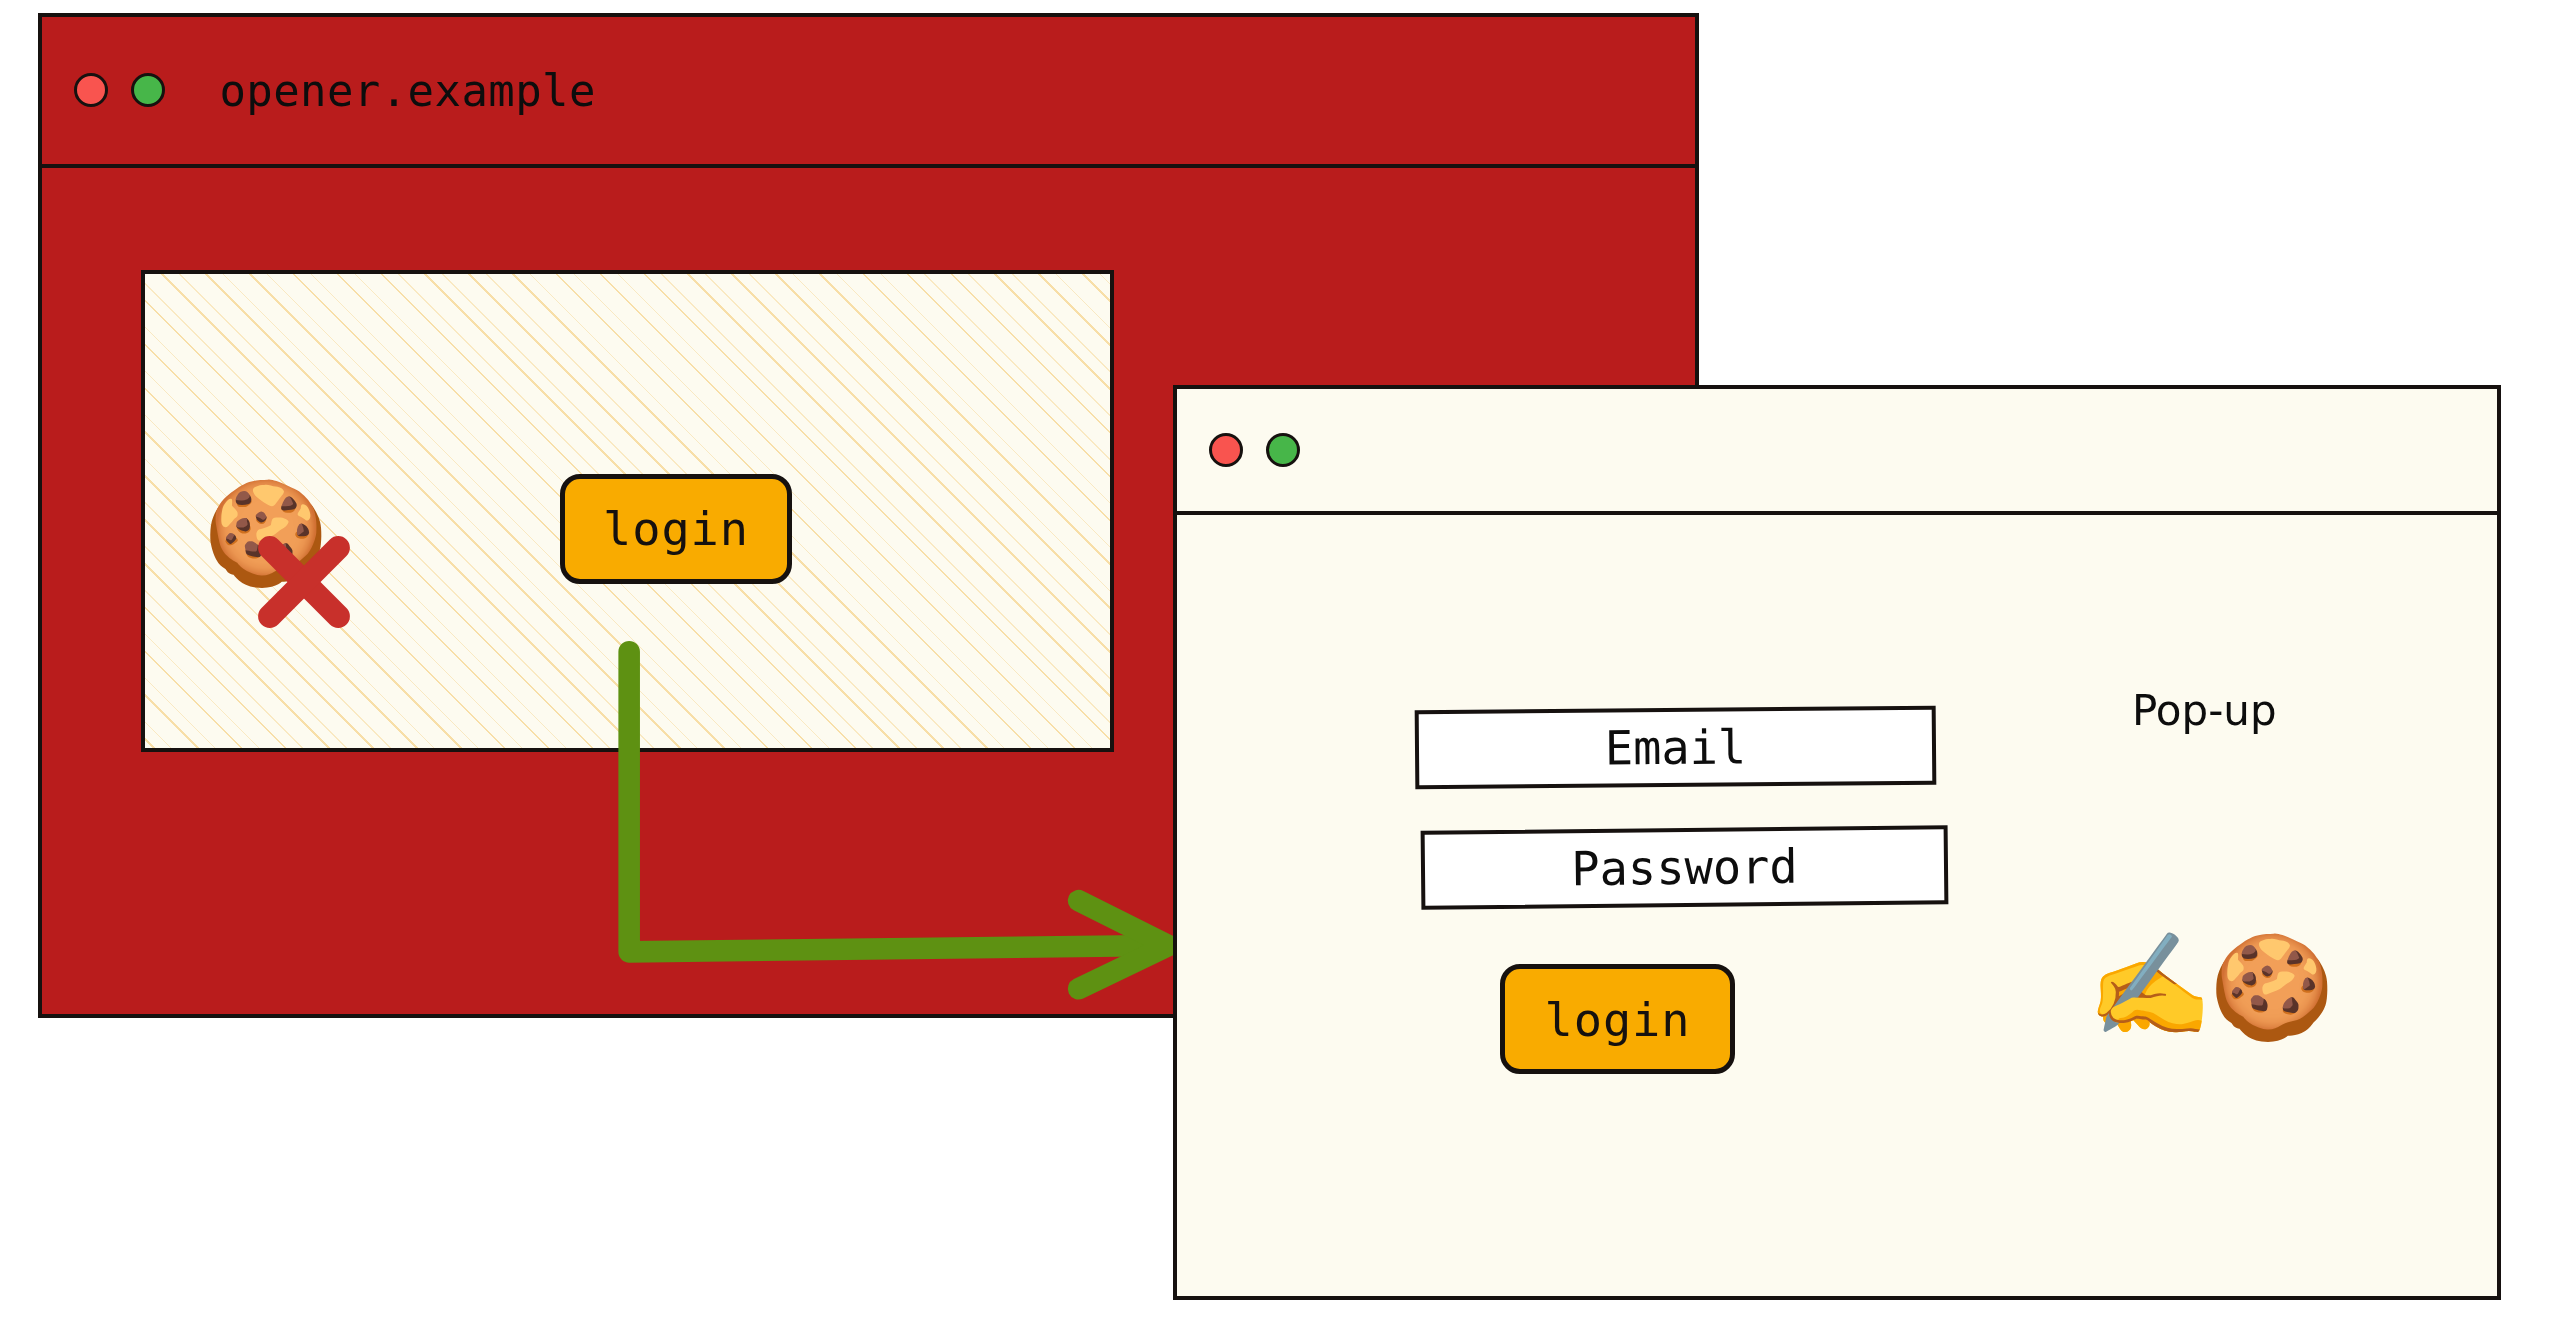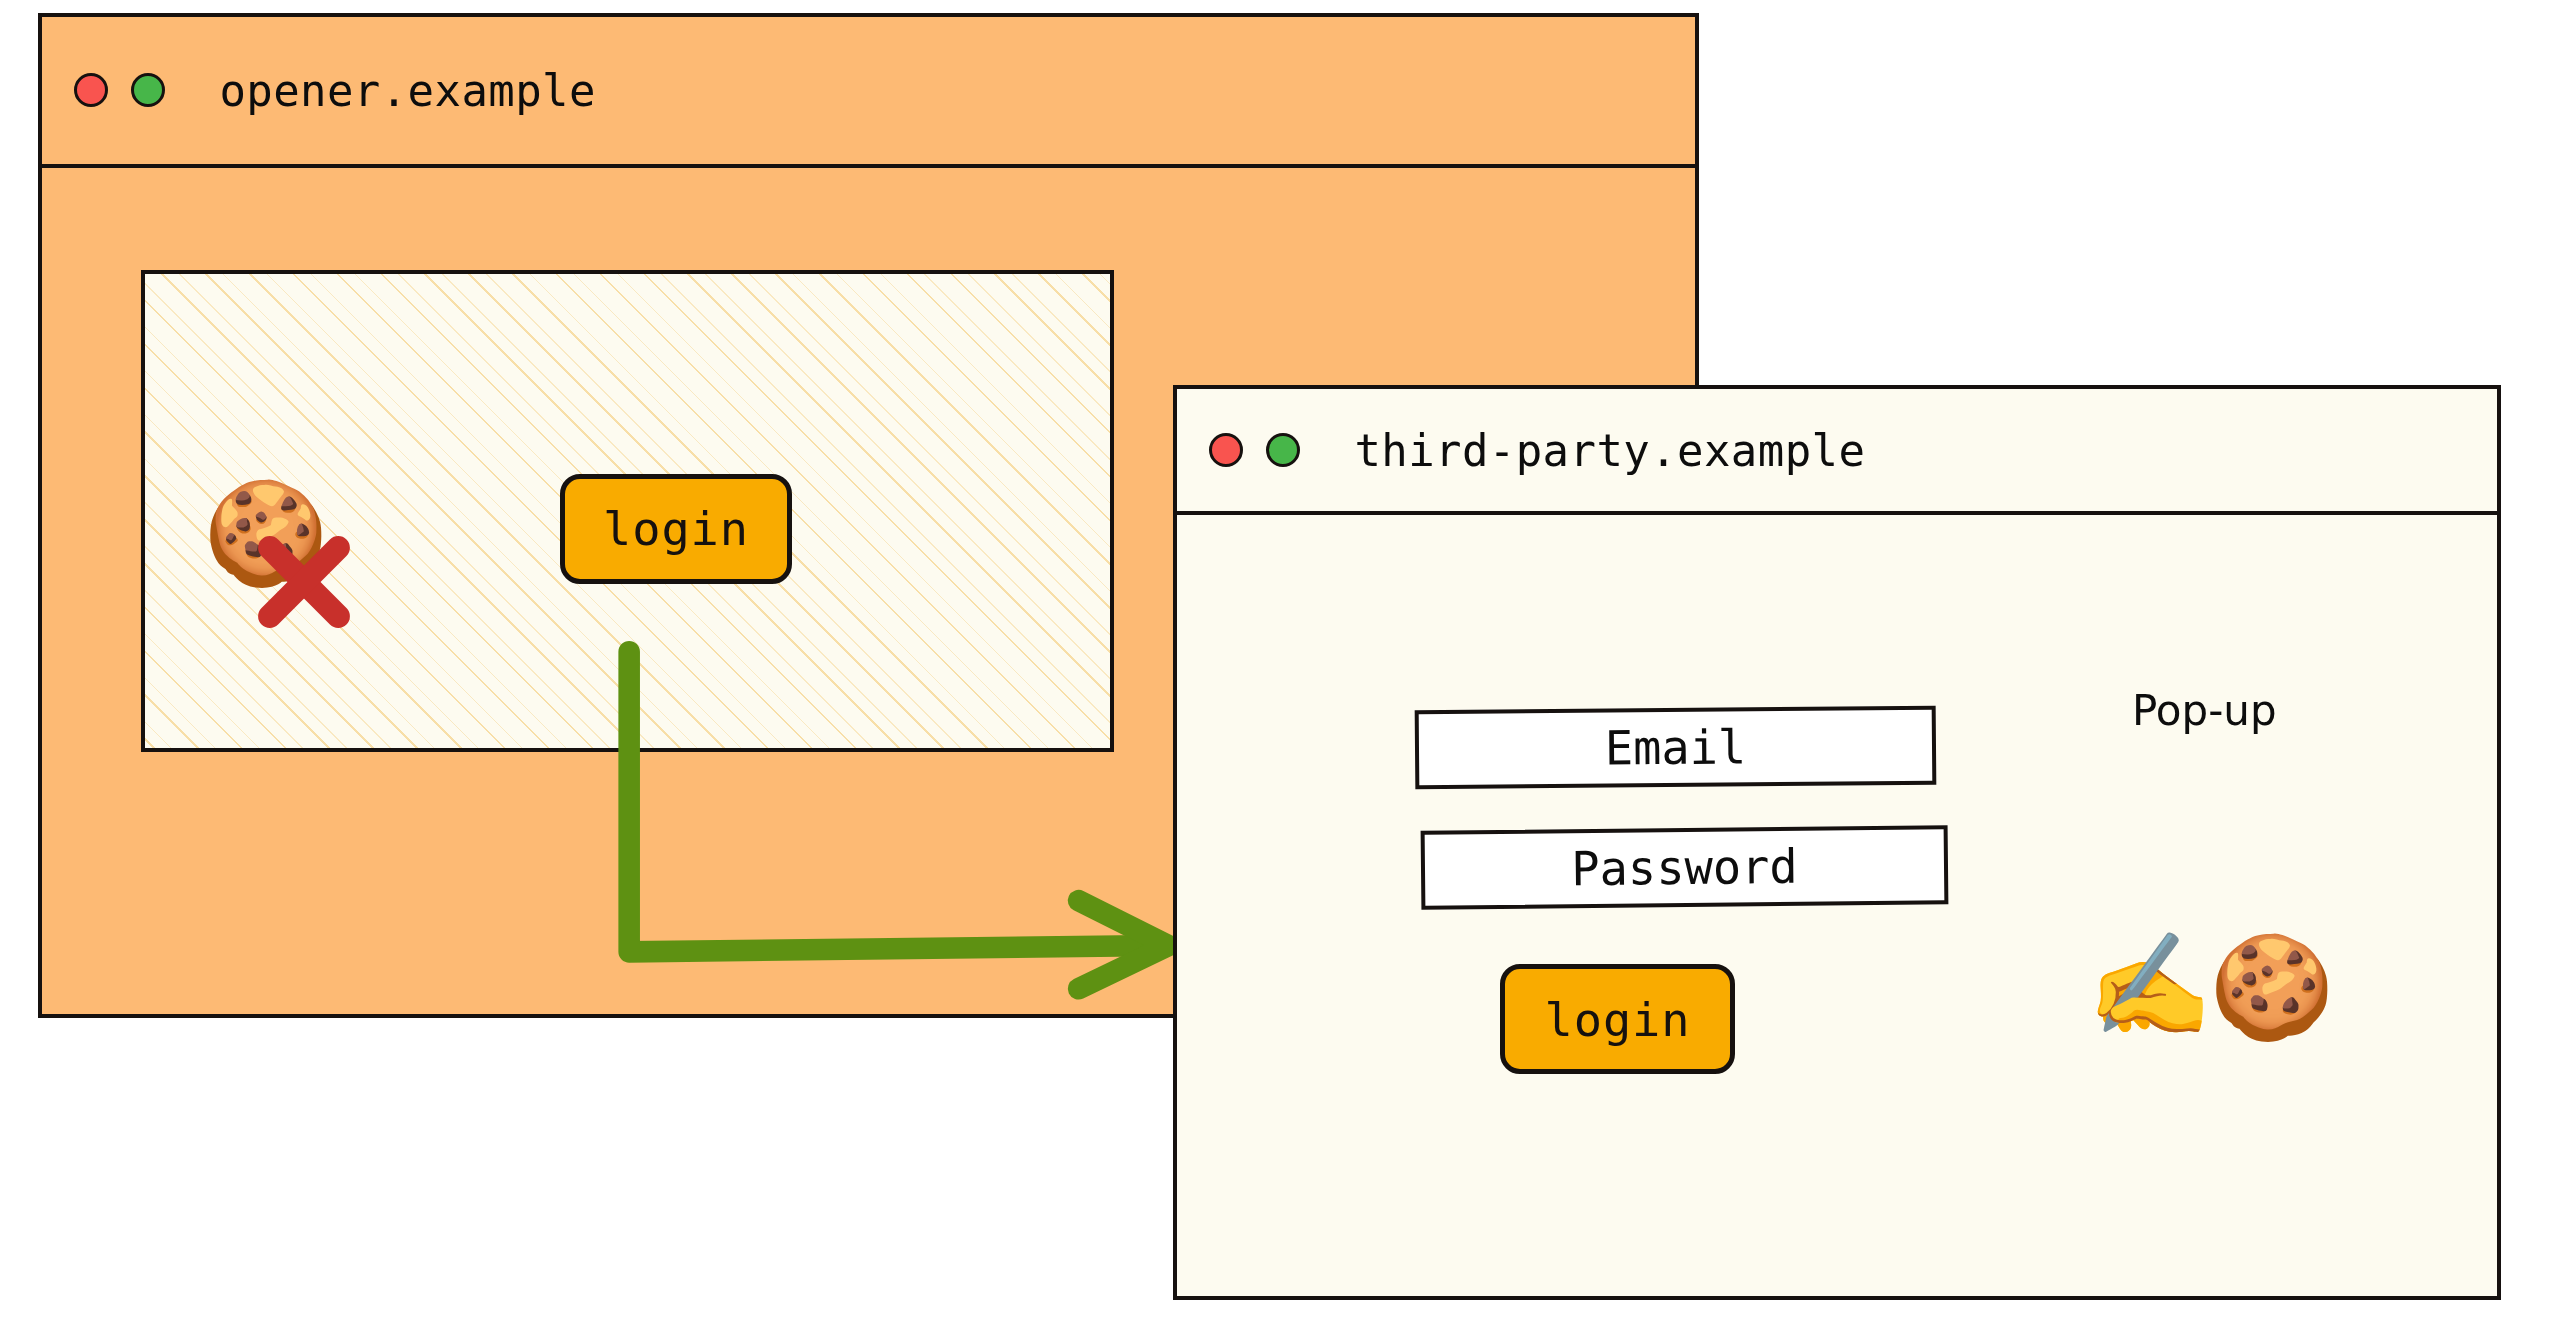--- a/index.html
+++ b/index.html
@@ -16,21 +16,21 @@
     font-family: "DejaVu Sans Mono", monospace;
   }
 
   
   .window {
     position: absolute;
     box-sizing: border-box;
     border: 4.5px solid #16110f;
   }
   .window.opener {
-    background: #fdba74;
+    background: #b91c1c;
   }
   .window.popup {
     background: #fdfbf0;
   }
 
   .titlebar {
     position: absolute;
     left: 0;
     top: 0;
     width: 100%;
@@ -201,21 +201,20 @@
     </g>
   </svg>
 
   <div class="window popup hatch" style="left:1173px; top:385px; width:1328px; height:915px;">
 
     <div class="titlebar" style="height:126px;">
       <div class="dots">
         <div class="dot red"></div>
         <div class="dot green"></div>
       </div>
-      <div class="win-title">third-party.example</div>
     </div>
 
     <div class="popup-caption" style="left:955px; top:297px;">Pop-up</div>
 
     <div class="field" style="left:238px; top:319px; width:521px; height:79px; transform:rotate(-0.5deg);">Email</div>
 
     <div class="field" style="left:244px; top:439px; width:527px; height:79px; transform:rotate(-0.6deg);">Password</div>
 
     <div class="btn-login" style="left:323px; top:575px; width:235px; height:110px;">login</div>
 

